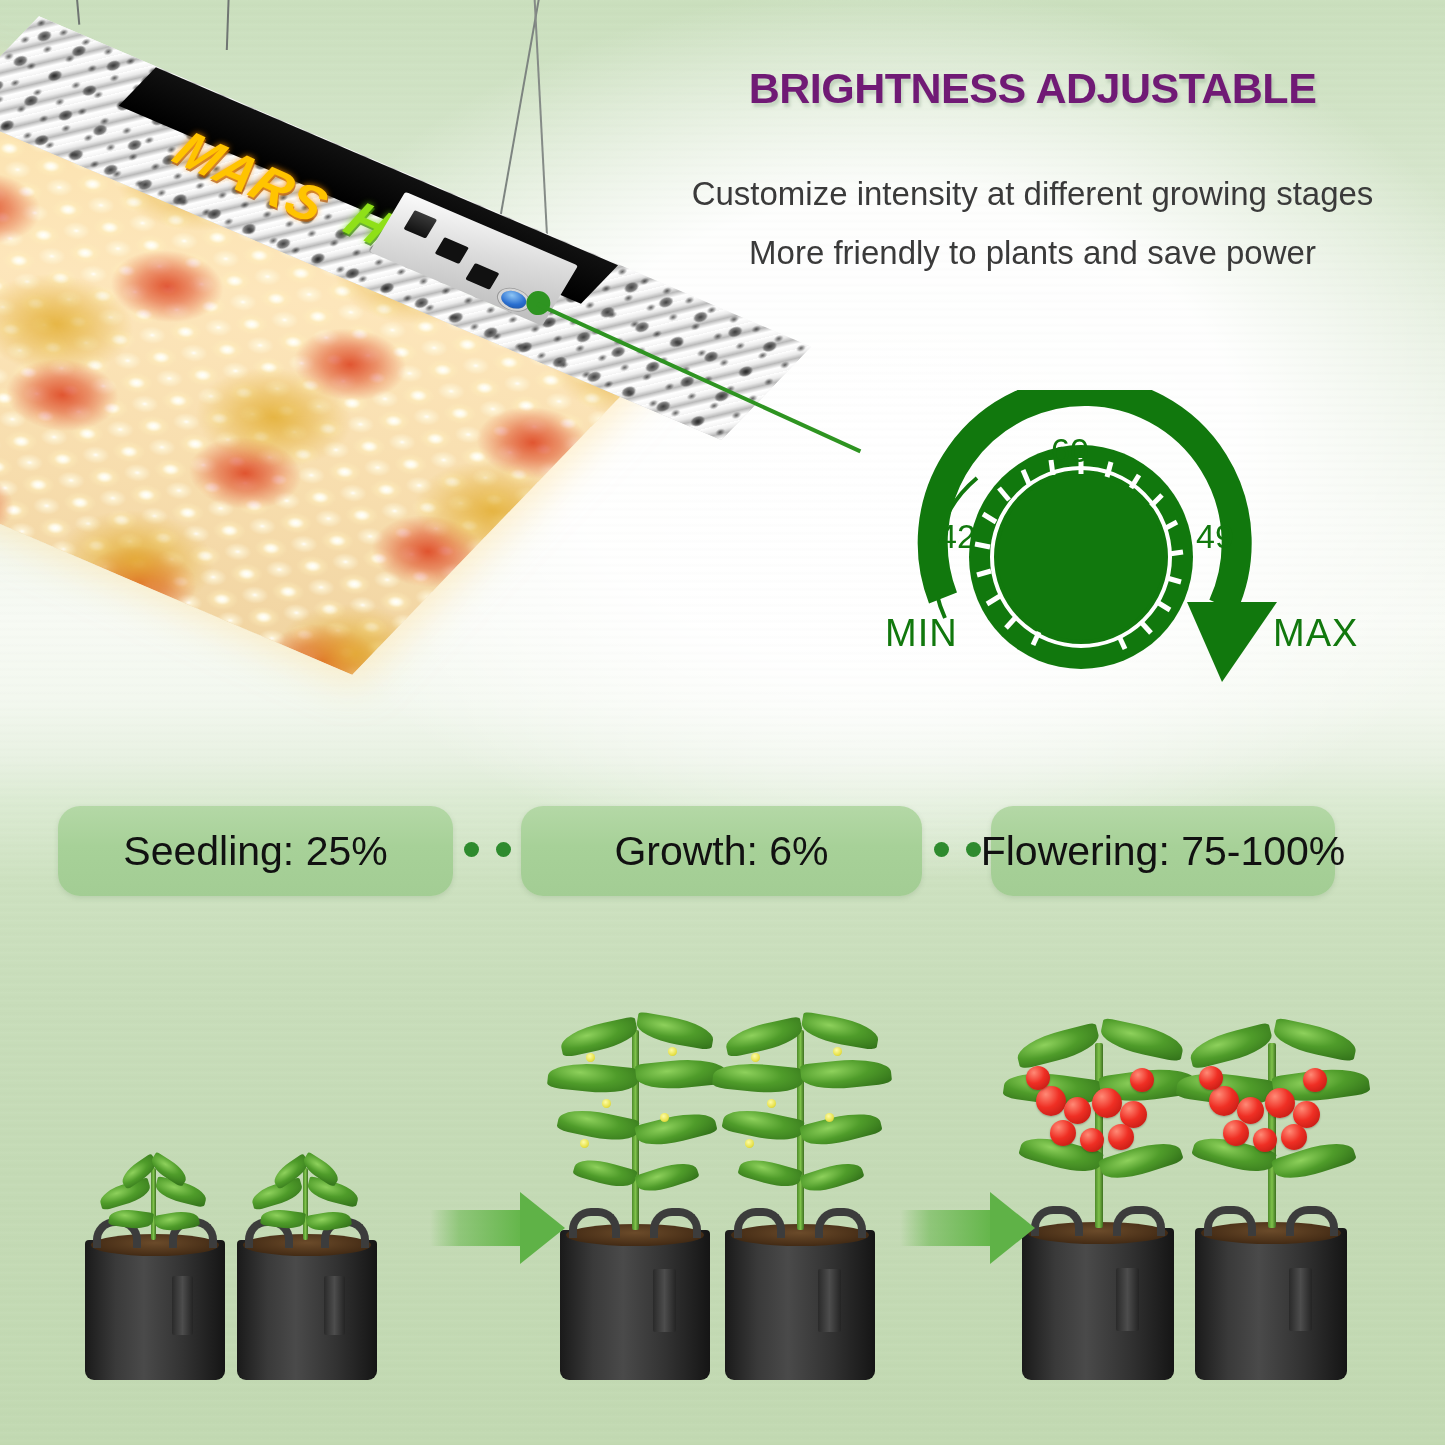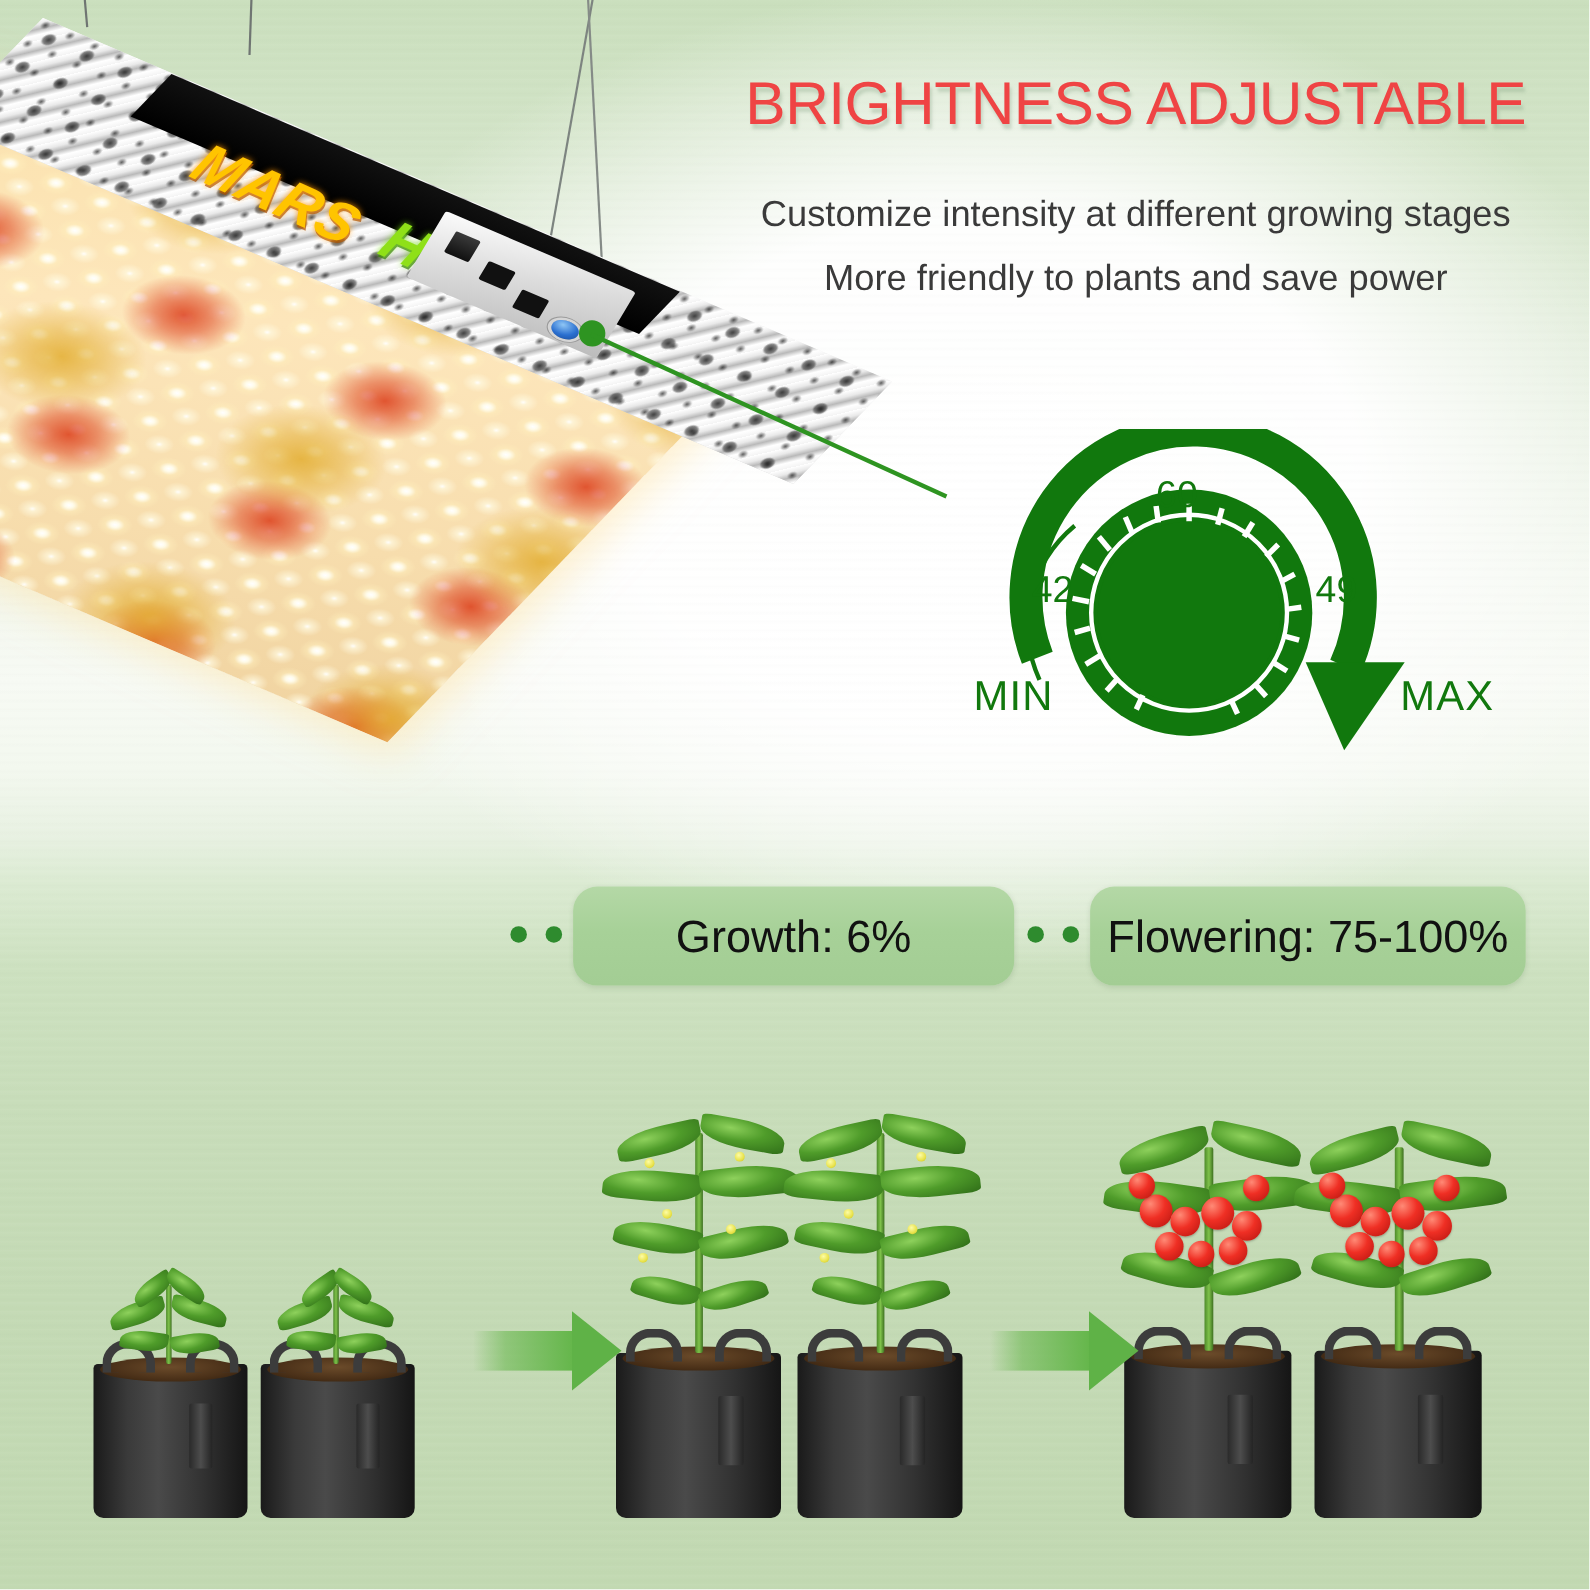--- a/index.html
+++ b/index.html
@@ -28,21 +28,21 @@
     background:repeating-linear-gradient(to bottom, rgba(255,255,255,0.05) 0px, rgba(255,255,255,0.0) 3px, rgba(0,0,0,0.012) 5px, rgba(255,255,255,0.0) 8px);
     opacity:.7;
   }
 
   
   .headline {
     position:absolute; left:620px; top:66px; width:825px;
     text-align:center;
   }
   .headline h1 {
-    font-size:55px; font-weight:normal; color:#ef4444; letter-spacing:-0.5px;
+    font-size:43px; font-weight:bold; color:#701a75; letter-spacing:-0.5px;
     line-height:1.05; white-space:nowrap;
     text-shadow: 2px 4px 3px rgba(120,150,120,0.30);
     font-family:"Liberation Sans", sans-serif;
   }
   .subline {
     position:absolute; left:620px; width:825px; text-align:center;
     color:#3a3a3a; font-size:33px; font-weight:400; white-space:nowrap;
     font-family:"Liberation Sans", sans-serif;
   }
   .sub1 { top:175px; }
@@ -190,21 +190,21 @@
     position:absolute; top:0; height:90px;
     background:linear-gradient(to bottom,#b4d8a6 0%, #a7d198 45%, #a3cd94 100%);
     border-radius:22px;
     display:flex; align-items:center; justify-content:center;
     color:#111; font-size:41px; font-weight:400;
     font-family:"Liberation Sans", sans-serif; white-space:nowrap;
     box-shadow:0 2px 5px rgba(110,140,100,0.22);
   }
   .pill-1 { left:58px;  width:395px; }
   .pill-2 { left:521px; width:401px; }
-  .pill-3 { left:991px; width:396px; }
+  .pill-3 { left:991px; width:344px; }
 
   .dots { position:absolute; top:36px; display:flex; gap:17px; }
   .dots span { width:15px; height:15px; border-radius:50%; background:#2e8b2e; display:block; }
   .dots-1 { left:464px; }
   .dots-2 { left:934px; }
 
   
   .plants { position:absolute; left:0; top:930px; width:1445px; height:450px; }
   .grp { position:absolute; bottom:0; }
   .grp-1 { left:85px;  width:320px; height:255px; }
@@ -353,20 +353,21 @@
     </svg>
 
     <div class="dial-lab lab-25">42</div>
     <div class="dial-lab lab-50">60</div>
     <div class="dial-lab lab-75">49</div>
     <div class="dial-lab lab-min">MIN</div>
     <div class="dial-lab lab-max">MAX</div>
   </div>
 
   <div class="pills">
+    <div class="pill pill-1">Seedling: 25%</div>
     <div class="dots dots-1">
       <span></span>
       <span></span>
       <span></span>
     </div>
     <div class="pill pill-2">Growth: 6%</div>
     <div class="dots dots-2">
       <span></span>
       <span></span>
       <span></span>

